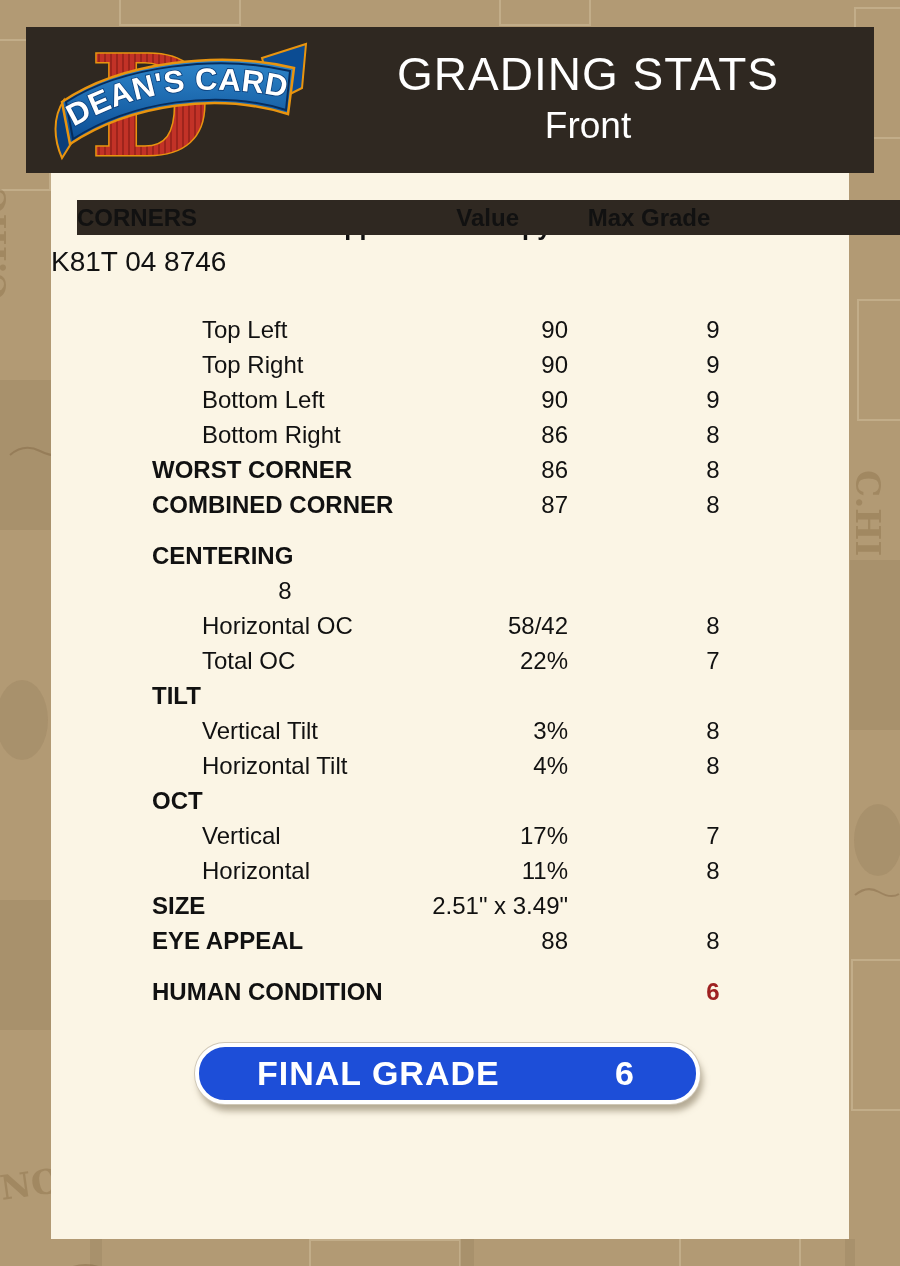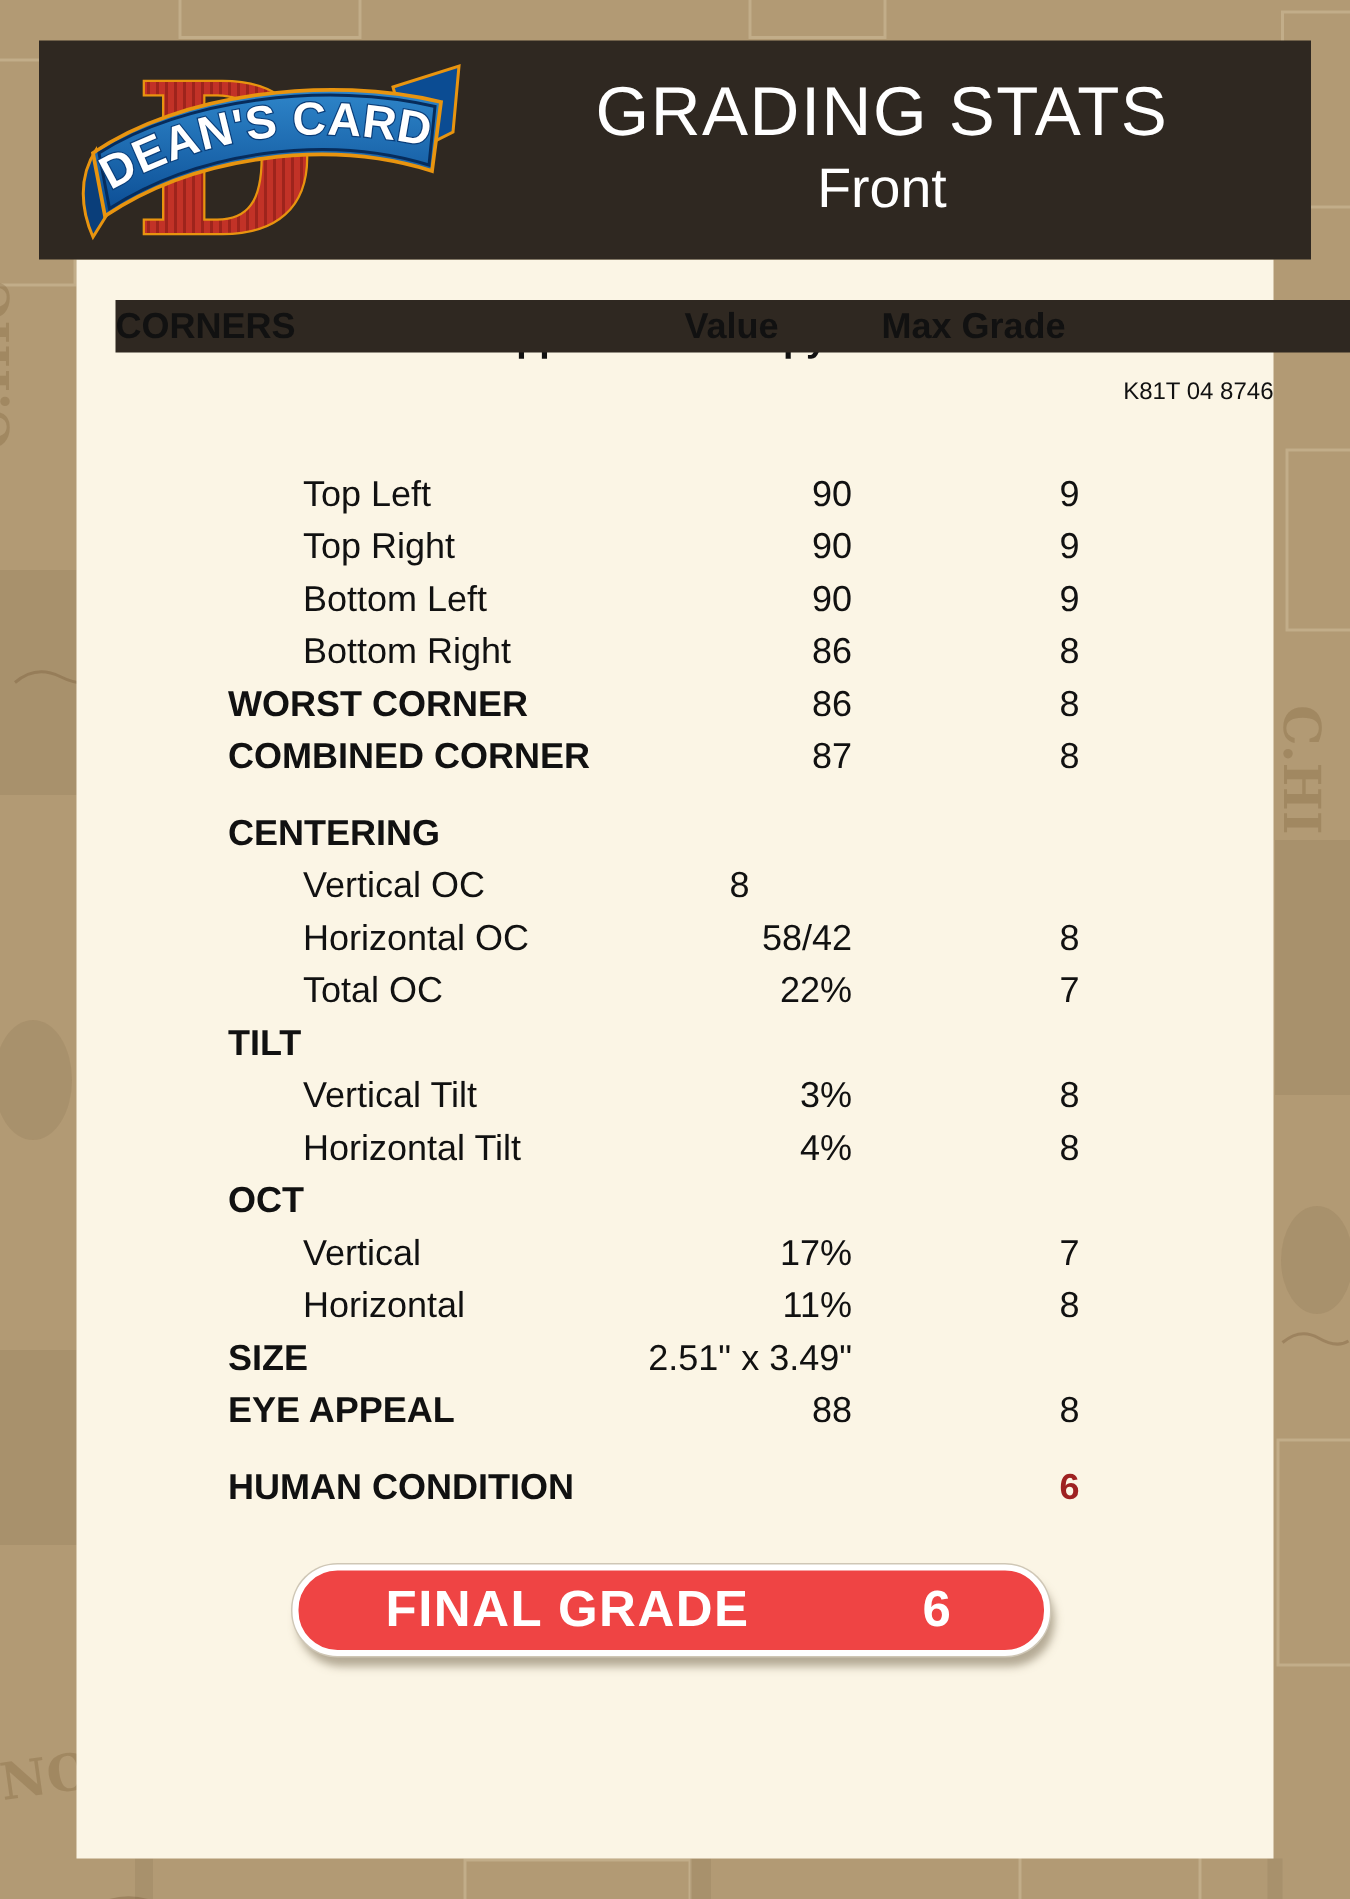--- a/index.html
+++ b/index.html
@@ -27,42 +27,42 @@
   }
   .main-title { font-size:46px; line-height:50px; margin-top:22px; font-weight:400; letter-spacing:1px; white-space:nowrap; }
   .sub-title  { font-size:37px; line-height:42px; margin-top:6px; font-weight:400; }
 
   
   .content {
     position:absolute; left:51px; top:173px; width:798px; height:1066px;
     background:#FBF5E5; z-index:1;
   }
   .card-title  { margin-top:36px; text-align:center; font-size:25px; font-weight:bold; line-height:35px; white-space:nowrap; }
-  .card-serial { text-align:right; font-size:16px; line-height:35px; white-space:nowrap; }
+  .card-serial { text-align:left; font-size:28px; line-height:35px; white-space:nowrap; }
 
   
   .gtable { margin-left:101px; margin-top:33px; width:706px; font-size:24px; }
   .row { display:grid; grid-template-columns:266px 150px 290px; height:35px; }
   .row > span { display:flex; align-items:center; white-space:nowrap; }
   .row .lbl { justify-content:flex-start; }
   .row .val { justify-content:flex-end; }
   .row .max { justify-content:center; }
   .row.item .lbl { padding-left:50px; }
   .row.header .lbl, .row.header .val, .row.header .max,
   .row.section .lbl, .row.total .lbl { font-weight:bold; }
   .row.header .val { transform:translateX(26px); }
   .row.header .max { transform:translateX(11px); }
   .row.gap-sm { margin-top:16px; }
   .row.gap-md { }
   .accent { color:#9E2121; font-weight:bold; }
 
   
   .final-btn {
     margin:34px 0 0 144px; width:505px; height:61px; box-sizing:border-box;
-    background:#ef4444;
+    background:#1d4ed8;
     border:4px solid #FFFFFF; border-radius:30px;
     box-shadow:0 0 0 1px #CFC7B6, 3px 7px 6px rgba(110,95,70,0.5);
     display:flex; align-items:center;
   }
   .final-label { color:#fff; font-size:34px; font-weight:bold; letter-spacing:1px; margin-left:58px; white-space:nowrap; }
   .final-value { color:#fff; font-size:34px; font-weight:bold; margin-left:auto; margin-right:62px; }
 </style>
 </head>
 <body>
 
@@ -180,21 +180,20 @@
         <span class="lbl">COMBINED CORNER</span>
         <span class="val">87</span>
         <span class="max">8</span>
       </div>
       <div class="row section gap-sm">
         <span class="lbl">CENTERING</span>
         <span class="val"></span>
         <span class="max"></span>
       </div>
       <div class="row item">
-        <span class="lbl">Vertical OC</span>
         <span class="max">8</span>
       </div>
       <div class="row item">
         <span class="lbl">Horizontal OC</span>
         <span class="val">58/42</span>
         <span class="max">8</span>
       </div>
       <div class="row item">
         <span class="lbl">Total OC</span>
         <span class="val">22%</span>

